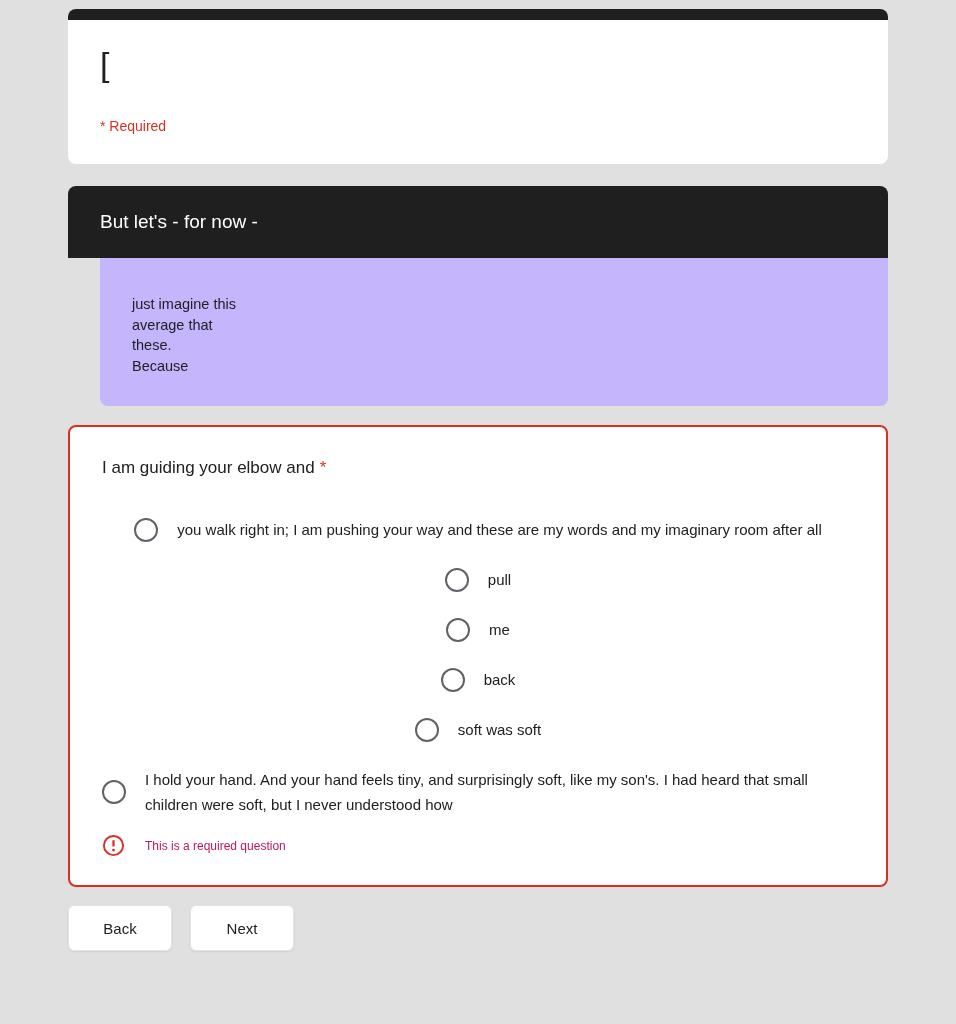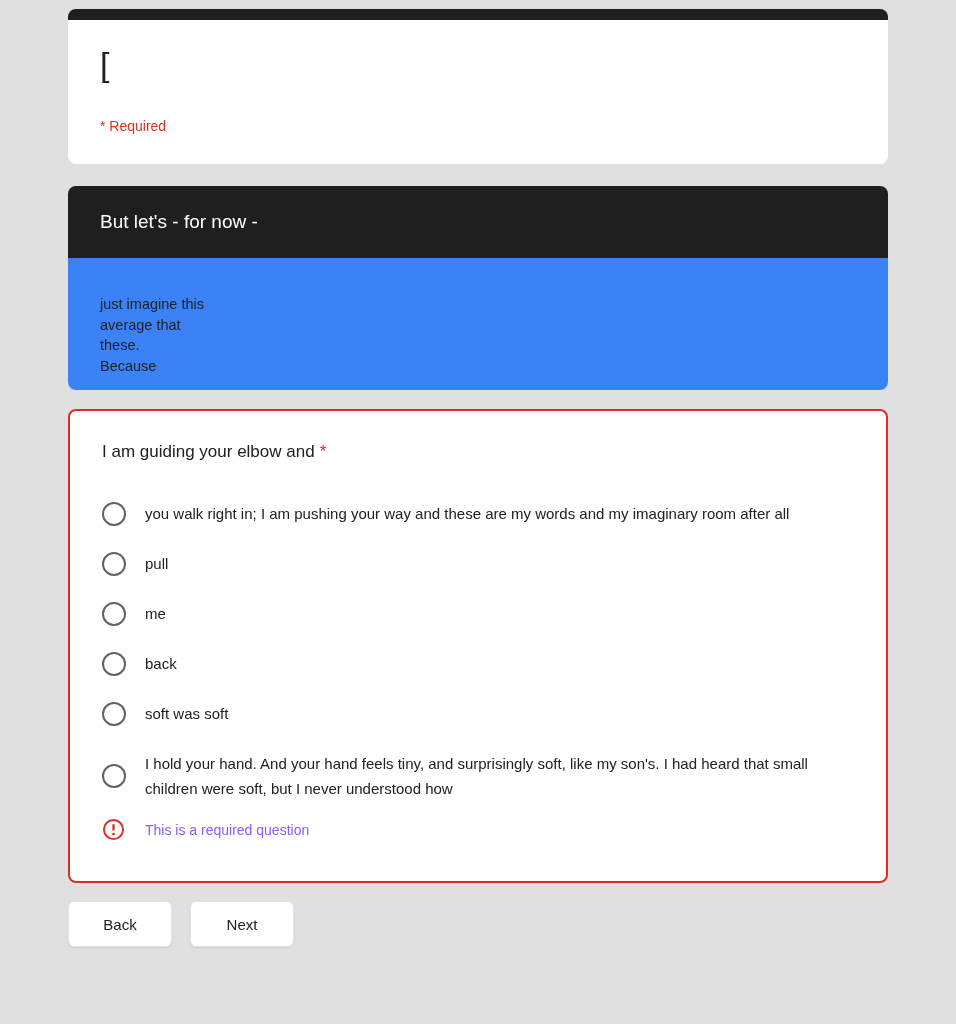--- a/index.html
+++ b/index.html
@@ -44,34 +44,35 @@
   .section-header {
     background: #1f1f1f;
     color: #ffffff;
     border-radius: 8px 8px 0 0;
     padding: 24px 32px;
     font-size: 19px;
     font-weight: 500;
     line-height: 24px;
   }
   .section-body {
-    background: #3b82f6;
+    background: #c4b5fd;
     border-radius: 0 0 8px 8px;
-    padding: 36px 32px 14px 32px;
+    padding: 36px 32px 30px 32px;
     font-size: 14.5px;
     line-height: 20.5px;
     color: #202124;
+    margin-left: 32px;
   }
 
   
   .question-card {
     background: #ffffff;
     border: 2px solid #d93025;
     border-radius: 8px;
-    padding: 30px 32px 40px 32px;
+    padding: 30px 32px 28px 32px;
     margin-bottom: 18px;
   }
   .question-title {
     font-size: 17px;
     line-height: 22px;
     color: #202124;
     font-weight: 400;
   }
   .asterisk {
     color: #d93025;
@@ -80,20 +81,21 @@
   .options {
     margin-top: 38px;
     display: flex;
     flex-direction: column;
     gap: 25px;
   }
   .option-row {
     display: flex;
     align-items: center;
     cursor: pointer;
+    justify-content: center;
   }
   .radio {
     width: 24px;
     height: 24px;
     border: 2px solid #5f6368;
     border-radius: 50%;
     flex-shrink: 0;
     margin-right: 19px;
     background: #ffffff;
   }
@@ -108,22 +110,22 @@
     display: flex;
     align-items: center;
   }
   .error-icon {
     width: 23px;
     height: 23px;
     flex-shrink: 0;
     margin-right: 20px;
   }
   .error-text {
-    font-size: 14px;
-    color: #8b5cf6;
+    font-size: 12px;
+    color: #be185d;
   }
 
   
   .nav-row {
     display: flex;
     gap: 18px;
   }
   .nav-button {
     min-width: 104px;
     height: 46px;

